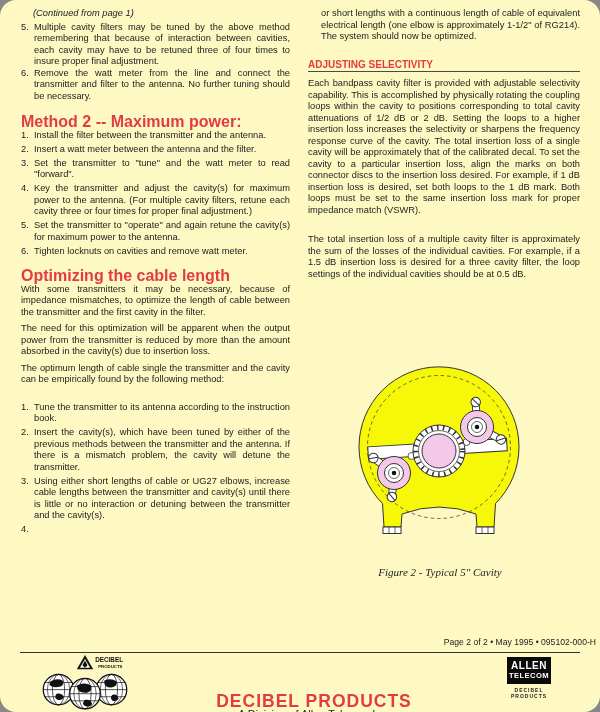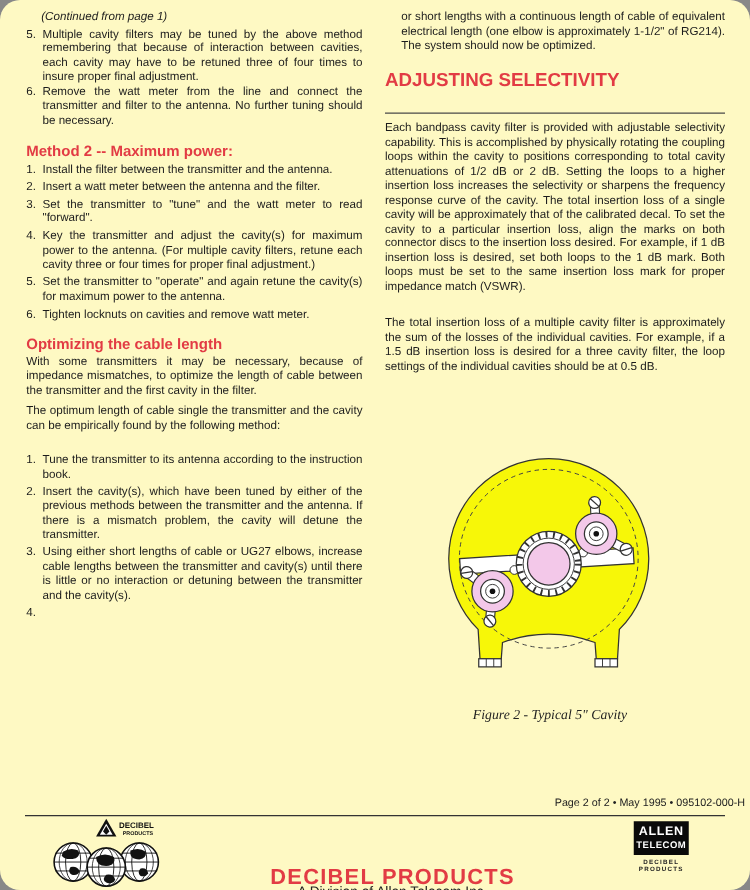--- a/index.html
+++ b/index.html
@@ -14,26 +14,26 @@
     font-family:"Liberation Sans",sans-serif;color:var(--ink);border-radius:16px;
     -webkit-font-smoothing:antialiased;
   }
   .col{position:absolute;top:8px;font-size:9.3px;line-height:11.5px;text-align:justify;}
   .col-left{left:21px;width:269px;}
   .col-right{left:308px;width:272px;}
   .continued{font-style:italic;padding-left:12px;margin:0 0 2px;}
   .li{position:relative;padding-left:13px;margin:0;}
   .li .num{position:absolute;left:0;top:0;}
   .gap-list .li + .li{margin-top:2.5px;}
-  .red-head{color:var(--accent-red);font-weight:bold;font-size:12px;margin:14px 0 2px;}
+  .red-head{color:var(--accent-red);font-weight:bold;font-size:16px;margin:14px 0 2px;}
   .red-head.mt-big{margin-top:13px;}
   .plain-para{margin:0 0 5px;}
   .mt-list{margin-top:16px;}
   .cont-indent{margin:0;padding-left:13px;}
-  .ruled{border-bottom:1.4px solid #4a4a4a;padding-bottom:20px;margin:16px 0 6px;font-size:15px;}
+  .ruled{border-bottom:1.4px solid #4a4a4a;padding-bottom:1px;margin:16px 0 6px;font-size:10px;}
   .para1{margin:0;}
   .para2{margin:18px 0 0;}
   .fig-caption{
     position:absolute;left:340px;top:566px;width:200px;text-align:center;
     font-family:"Liberation Serif",serif;font-style:italic;font-size:11px;color:#222;
   }
   .cavity-svg{position:absolute;left:350px;top:366px;width:174px;height:178px;}
   .pinkfill{fill:var(--figure-pink);}
   .yellowfill{fill:var(--figure-yellow);}
   
@@ -92,20 +92,21 @@
         <span>Set the transmitter to "operate" and again retune the cavity(s) for maximum power to the antenna.</span>
       </div>
       <div class="li">
         <span class="num">6.</span>
         <span>Tighten locknuts on cavities and remove watt meter.</span>
       </div>
     </div>
 
     <div class="red-head mt-big">Optimizing the cable length</div>
     <p class="plain-para">With some transmitters it may be necessary, because of impedance mismatches, to optimize the length of cable between the transmitter and the first cavity in the filter.</p>
+    <p class="plain-para">The need for this optimization will be apparent when the output power from the transmitter is reduced by more than the amount absorbed in the cavity(s) due to insertion loss.</p>
     <p class="plain-para">The optimum length of cable single the transmitter and the cavity can be empirically found by the following method:</p>
 
     <div class="gap-list mt-list">
       <div class="li">
         <span class="num">1.</span>
         <span>Tune the transmitter to its antenna according to the instruction book.</span>
       </div>
       <div class="li">
         <span class="num">2.</span>
         <span>Insert the cavity(s), which have been tuned by either of the previous methods between the transmitter and the antenna. If there is a mismatch problem, the cavity will detune the transmitter.</span>

